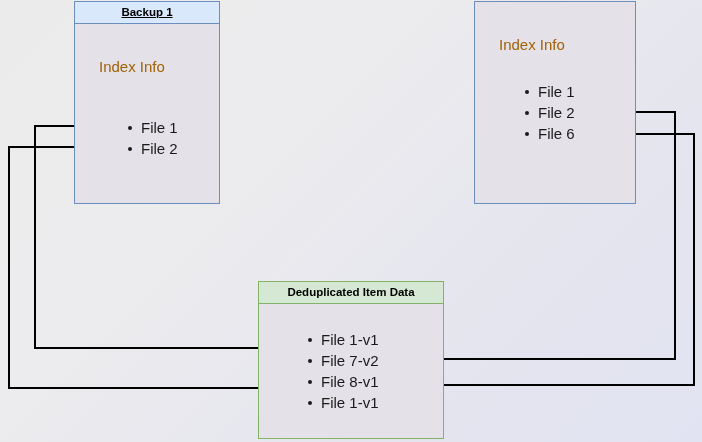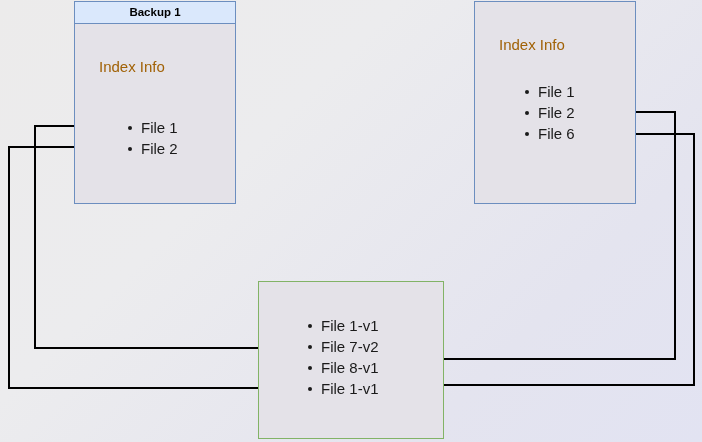--- a/index.html
+++ b/index.html
@@ -105,21 +105,21 @@
 
     <path d="M 122,126 L 35,126 L 35,348 L 300,348" marker-end="url(#arrow)"></path>
 
     <path d="M 122,147 L 9,147 L 9,388 L 297,388" marker-end="url(#arrow)"></path>
 
     <path d="M 603,112 L 675,112 L 675,359 L 395,359" marker-end="url(#arrow)"></path>
 
     <path d="M 603,134 L 694,134 L 694,385 L 392,385" marker-end="url(#arrow)"></path>
   </svg>
 
-  <div class="node" style="left:74px; top:1px; width:162px; height:203px;">
+  <div class="node" style="left:74px; top:1px; width:146px; height:203px;text-decoration:underline;">
     <div class="node-header">Backup 1</div>
     <div class="node-body">
       <div class="index-label" style="left:24px; top:34px;">Index Info</div>
       <ul class="file-list" style="left:53px; top:93px;">
         <li>File 1</li>
         <li>File 2</li>
       </ul>
     </div>
   </div>
 
@@ -128,22 +128,23 @@
       <div class="index-label" style="left:24px; top:34px;">Index Info</div>
       <ul class="file-list" style="left:50px; top:79px;">
         <li>File 1</li>
         <li>File 2</li>
         <li>File 6</li>
       </ul>
     </div>
   </div>
 
   <div class="node green" style="left:258px; top:281px; width:186px; height:158px;">
+    <div class="node-header">Deduplicated Item Data</div>
     <div class="node-body">
-      <ul class="file-list" style="left:49px; top:33px;">
+      <ul class="file-list" style="left:49px; top:25px;">
         <li>File 1-v1</li>
         <li>File 7-v2</li>
         <li>File 8-v1</li>
         <li>File 1-v1</li>
       </ul>
     </div>
   </div>
 
 </div>
 

